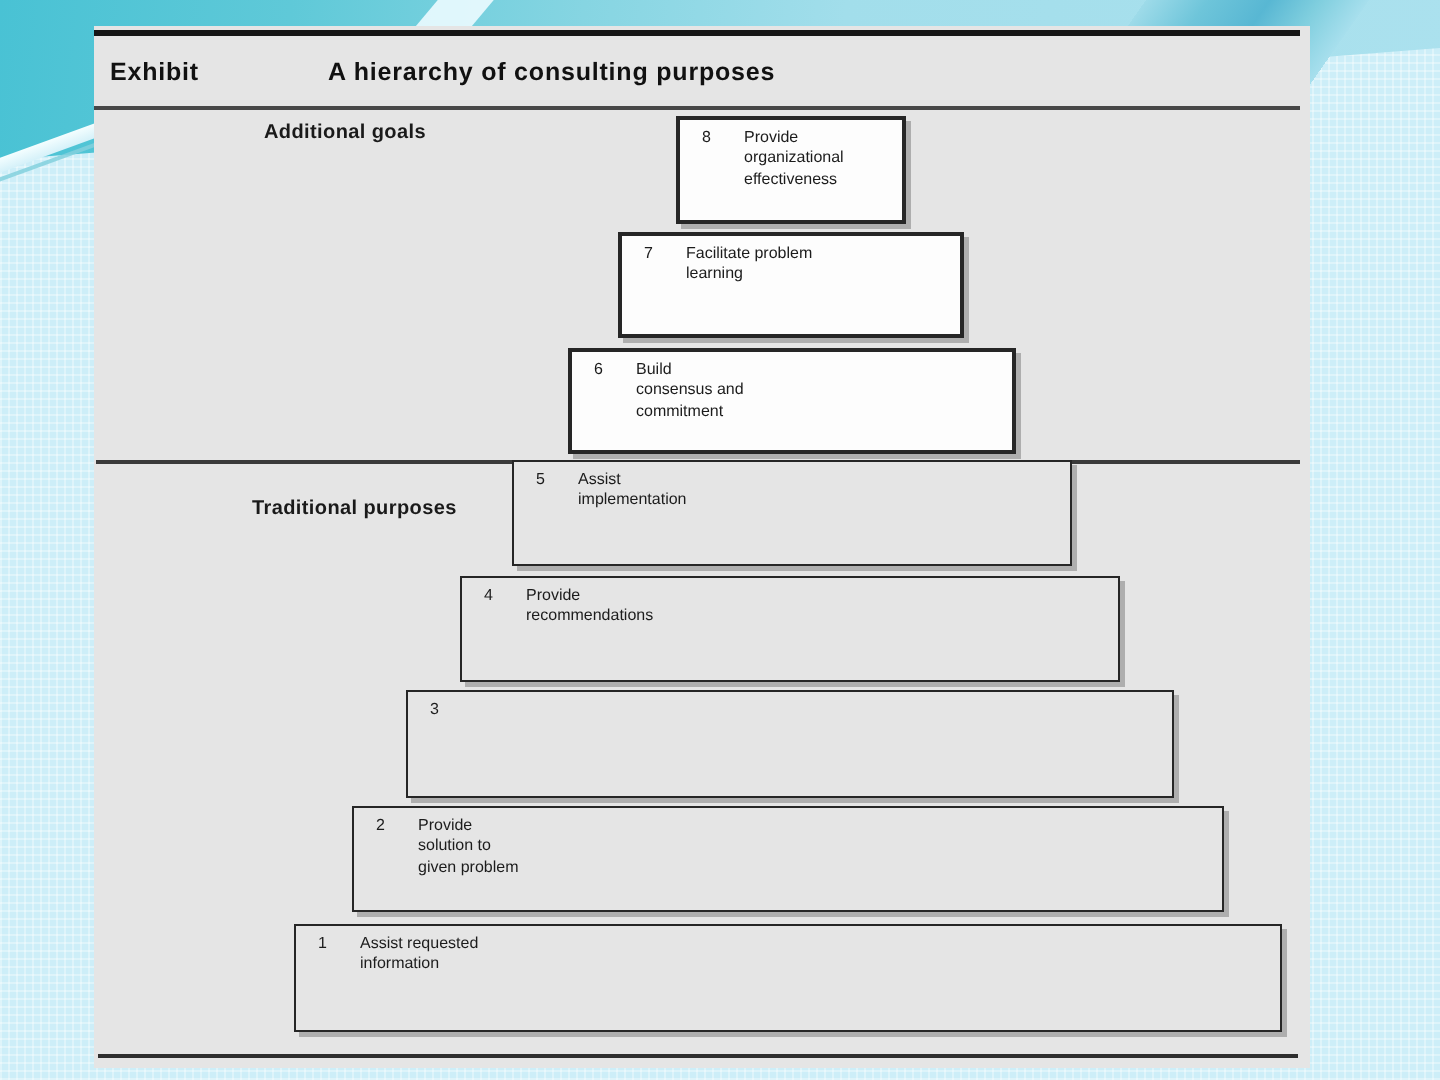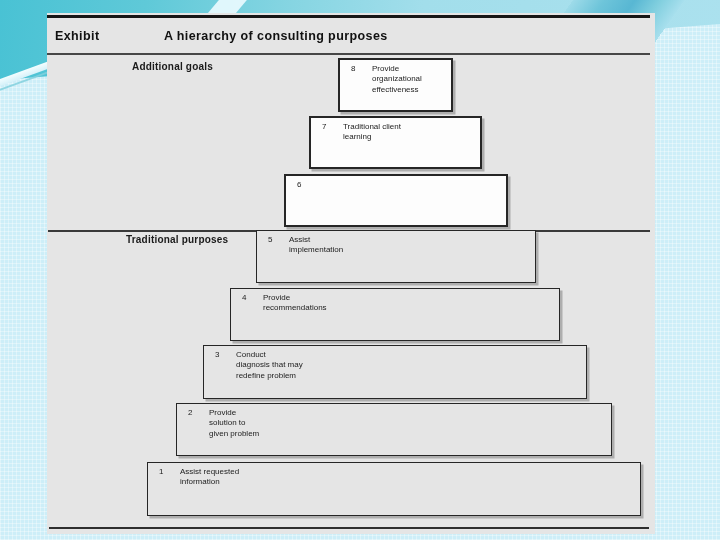--- a/index.html
+++ b/index.html
@@ -39,21 +39,21 @@
   .panel{
     position:absolute;left:47px;top:13px;width:608px;height:521px;
     background:#e5e5e5;
   }
   .top-rule{position:absolute;left:0;right:5px;top:2px;height:3px;background:#161616;}
   .exhibit-label{position:absolute;left:8px;top:16px;font-size:12.5px;font-weight:bold;letter-spacing:.4px;color:#111;}
   .title-text{position:absolute;left:71px;top:16px;font-size:12.5px;font-weight:bold;letter-spacing:.4px;color:#111;margin-left:46px;}
   .title-rule{position:absolute;left:0;right:5px;top:40px;height:2px;background:#474747;}
   .section-label{position:absolute;font-size:10px;font-weight:bold;color:#1a1a1a;letter-spacing:.2px;}
   .label-additional{left:85px;top:48px;}
-  .label-traditional{left:79px;top:221px;}
+  .label-traditional{left:79px;top:236px;}
   .section-divider{position:absolute;left:1px;right:5px;top:217px;height:2px;background:#3a3a3a;}
   .bottom-rule{position:absolute;left:2px;right:6px;top:514px;height:2px;background:#2e2e2e;}
   
   .lvl{
     position:absolute;box-sizing:border-box;
     border:2px solid #262626;
     box-shadow:2.5px 2.5px 0 rgba(130,130,130,.55);
     display:flex;align-items:flex-start;
     padding-top:4px;
     font-size:8px;line-height:1.3;color:#1c1c1c;
@@ -91,41 +91,41 @@
   <span class="section-label label-traditional">Traditional purposes</span>
 
   <div class="lvl lv8 fill-white">
     <span class="num">8</span>
     <span class="txt">Provide
 organizational
 effectiveness</span>
   </div>
   <div class="lvl lv7 fill-white">
     <span class="num">7</span>
-    <span class="txt">Traditional client
+    <span class="txt">Facilitate problem
 learning</span>
   </div>
   <div class="lvl lv6 fill-white">
     <span class="num">6</span>
+    <span class="txt">Build
+consensus and
+commitment</span>
   </div>
   <div class="lvl lv5 fill-gray">
     <span class="num">5</span>
     <span class="txt">Assist
 implementation</span>
   </div>
   <div class="lvl lv4 fill-gray">
     <span class="num">4</span>
     <span class="txt">Provide
 recommendations</span>
   </div>
   <div class="lvl lv3 fill-gray">
     <span class="num">3</span>
-    <span class="txt">Conduct
-diagnosis that may
-redefine problem</span>
   </div>
   <div class="lvl lv2 fill-gray">
     <span class="num">2</span>
     <span class="txt">Provide
 solution to
 given problem</span>
   </div>
   <div class="lvl lv1 fill-gray">
     <span class="num">1</span>
     <span class="txt">Assist requested

